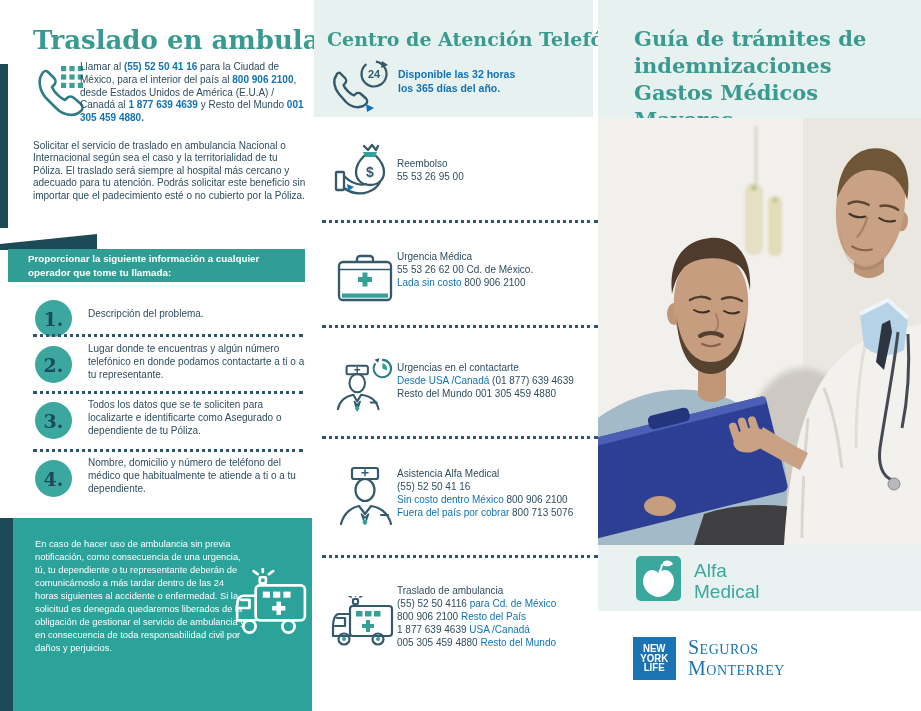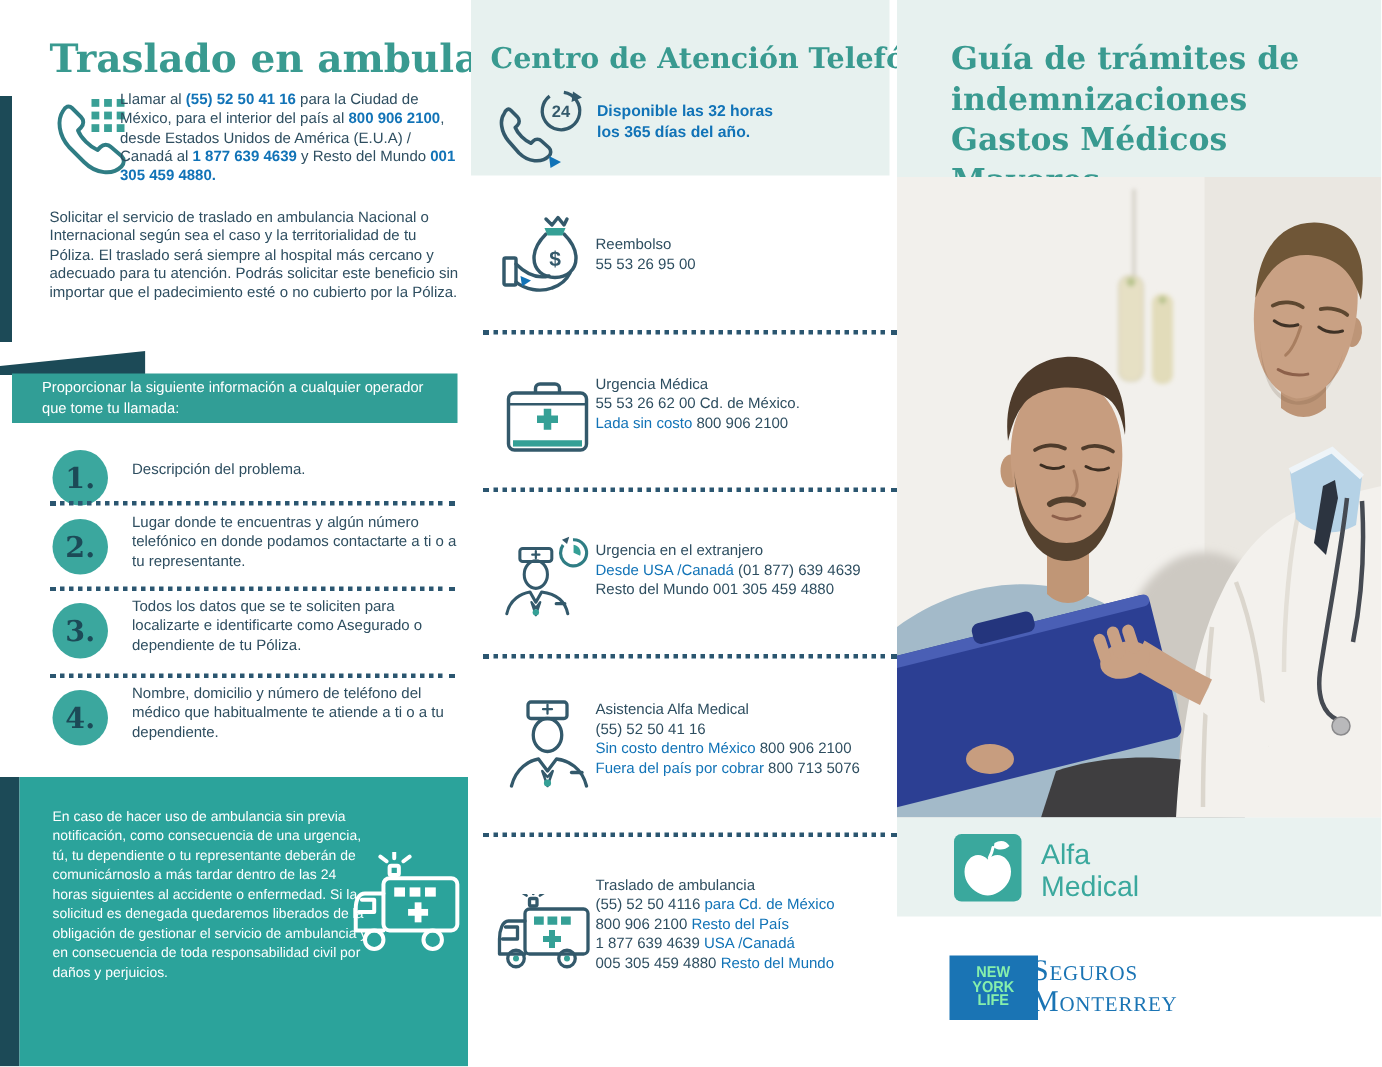--- a/index.html
+++ b/index.html
@@ -27,21 +27,21 @@
 
   
   .lp-title{left:33px;top:25px;font-size:26px;color:var(--teal-head)}
   .bar-top{left:0;top:64px;width:8px;height:164px;background:var(--slate)}
   .lp-phone{left:34px;top:60px;width:56px;height:60px}
   .lp-call{left:80px;top:61px;width:228px;font-size:10px;line-height:12.8px;color:var(--navy)}
   .lp-body{left:33px;top:140px;width:276px;font-size:10px;line-height:12.4px;color:var(--navy)}
   .wedge{left:0;top:234px;width:97px;height:16px;background:var(--slate);
          clip-path:polygon(0 62%,100% 0,100% 100%,0 100%)}
   .banner{left:8px;top:249px;width:297px;height:33px;background:var(--teal-banner);
-          color:#fff;font-weight:normal;font-size:9.8px;line-height:14px;padding:3px 8px 0 20px}
+          color:#fff;font-weight:bold;font-size:9.8px;line-height:14px;padding:3px 8px 0 20px}
   .step-circle{width:37px;height:37px;border-radius:50%;background:var(--teal-circle);
                color:var(--slate);font-family:"DejaVu Serif",serif;font-weight:bold;font-size:19px;
                display:flex;align-items:center;justify-content:center;left:35px}
   .step-text{left:88px;width:218px;font-size:10px;line-height:12.8px;color:var(--navy)}
   .dotline{border-top:3px dotted var(--dot);height:0}
   .bar-bottom{left:0;top:518px;width:13px;height:193px;background:var(--slate)}
   .notice{left:13px;top:518px;width:299px;height:193px;background:var(--teal-box)}
   .notice-text{position:absolute;left:22px;top:20px;width:214px;color:#fff;font-weight:normal;
                font-size:9.3px;line-height:13px}
   .amb-white{position:absolute;left:218px;top:50px;width:78px;height:78px}
@@ -56,21 +56,21 @@
   .dl-m{left:322px;width:276px}
   .dl-l{left:33px;width:270px}
 
   
   .rp-band{left:598px;top:0;width:323px;height:118px;background:var(--band)}
   .rp-title{left:634px;top:25px;width:252px;font-size:21px;line-height:27px;color:var(--teal-head)}
   .photo{left:598px;top:118px;width:323px;height:427px}
   .alfa-band{left:598px;top:545px;width:323px;height:66px;background:#e9f2f0}
   .alfa-sq{left:636px;top:556px;width:45px;height:45px;border-radius:5px;background:#3aa89d}
   .alfa-text{left:694px;top:560px;font-size:19px;line-height:21px;color:#3aa89d}
-  .nyl-sq{left:633px;top:637px;width:59px;height:43px;background:var(--nyl);color:#86efac;
+  .nyl-sq{left:633px;top:637px;width:43px;height:43px;background:var(--nyl);color:#ffffff;
           display:flex;align-items:center;justify-content:center;text-align:center}
   .nyl-sq-inner{font-weight:bold;font-size:10.5px;line-height:9.5px;transform:scaleX(.92)}
   .nyl-name{left:688px;top:637px;font-family:"Liberation Serif","DejaVu Serif",serif;font-weight:normal;
             font-variant:small-caps;font-size:20px;line-height:20.5px;color:var(--nyl);letter-spacing:.5px}
 </style>
 </head>
 <body>
 
 <div class="sheet">
 
@@ -219,21 +219,21 @@
           <path d="M38,47 h6"></path>
           <path d="M21,46 L24,50 L27,46 L24,55 Z" stroke-width="1.6"></path>
         </g>
         <circle cx="24" cy="53" r="2.2" fill="#35a096"></circle>
         <circle cx="50" cy="12" r="9" fill="none" stroke="#2f7d84" stroke-width="2.2" stroke-dasharray="40 8" transform="rotate(-40 50 12)"></circle>
         <path d="M50,12 L50,6.5 A5.5,5.5 0 0 1 54.5,14 Z" fill="#35a096"></path>
         <path d="M42,3 L47,1 L45.5,6 Z" fill="#33596b"></path>
       </svg>
     </div>
     <div class="abs svc-text" style="top:361px">
-        <div class="seg-line"><span class="seg-navy">Urgencia en el extranjero</span></div>
+        <div class="seg-line"><span class="seg-navy">Urgencias en el contactarte</span></div>
         <div class="seg-line"><span class="seg-blue">Desde USA /Canadá </span><span class="seg-navy">(01 877) 639 4639</span></div>
         <div class="seg-line"><span class="seg-navy">Resto del Mundo 001 305 459 4880</span></div>
       </div>
     <div class="abs dotline dl-m" style="top:436px"></div>
 
     <div class="svc-icon" style="left:337px;top:462px">
       <svg width="58" height="64" viewBox="0 0 58 64">
         <g fill="none" stroke="#33596b" stroke-width="2.2" stroke-linejoin="round" stroke-linecap="round">
           <rect x="15" y="6" width="26" height="11" rx="2"></rect>
           <path d="M28,7.8 v6 M25,10.8 h6" stroke-width="1.5"></path>

